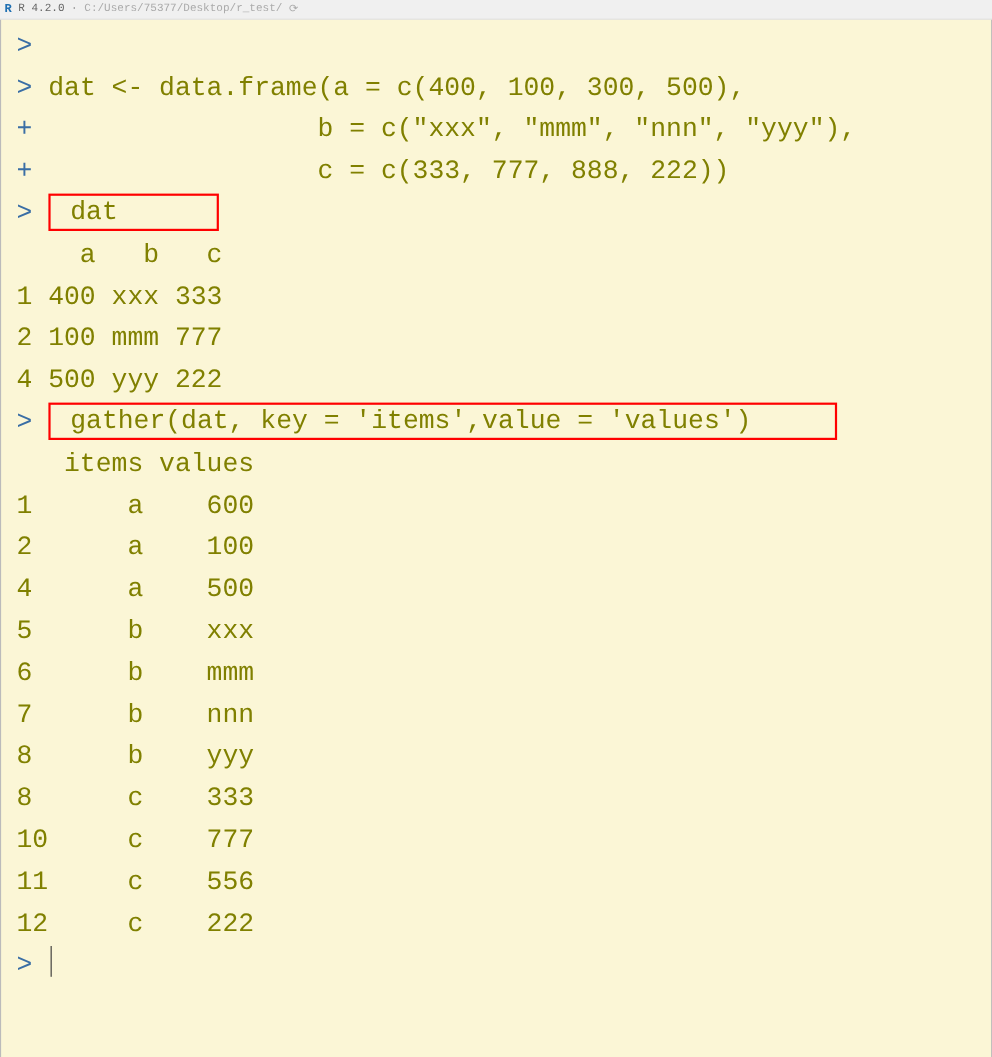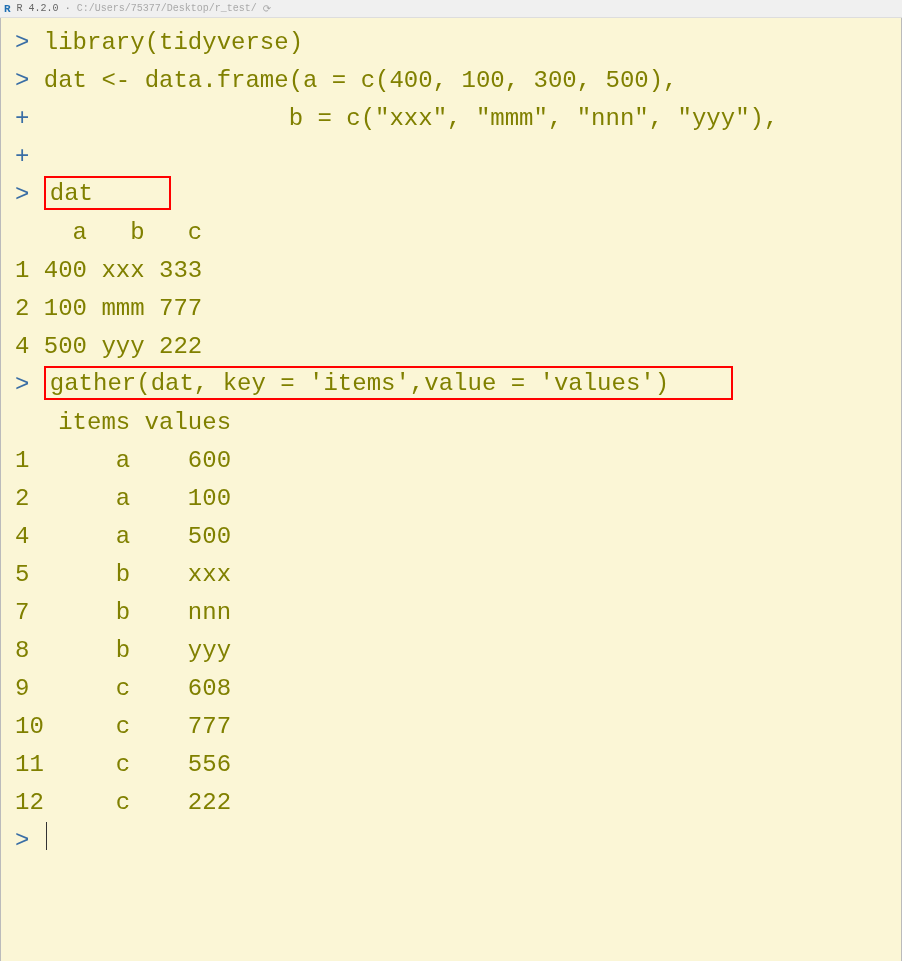--- a/index.html
+++ b/index.html
@@ -38,21 +38,21 @@
     line-height: 38px;
     height: 38px;
     white-space: pre;
     display: flex;
   }
   .prompt { color: #3a6ea5; font-weight: normal; }
   .cmd   { color: #808000; }
   .out   { color: #808000; text-align: right; }
   .highlight-box {
     border: 2px solid #ff0000;
-    padding: 0 4px;
+    padding: 0 18px;
     display: inline-block;
     line-height: 32px;
     height: 34px;
   }
   .cursor {
     display: inline-block;
     width: 1px;
     height: 28px;
     background: #333;
     vertical-align: -4px;
@@ -67,35 +67,35 @@
   <span class="ver">R 4.2.0</span>
   <span>·</span>
   <span class="path">C:/Users/75377/Desktop/r_test/</span>
   <span class="path">⟳</span>
 </div>
 
 <div class="console">
 
   <div class="row">
     <span class="prompt">&gt; </span>
-    <span class="cmd">library(tidyverse)</span>
   </div>
 
   <div class="row">
     <span class="prompt">&gt; </span>
     <span class="cmd">dat &lt;- data.frame(a = c(400, 100, 300, 500),</span>
   </div>
 
   <div class="row">
     <span class="prompt">+ </span>
     <span class="cmd">                 b = c("xxx", "mmm", "nnn", "yyy"),</span>
   </div>
 
   <div class="row">
     <span class="prompt">+ </span>
+    <span class="cmd">                 c = c(333, 777, 888, 222))</span>
   </div>
 
   <div class="row">
     <span class="prompt">&gt; </span>
     <span class="highlight-box cmd">dat     </span>
   </div>
 
   <div class="row"><span class="out">    a   b   c</span></div>
   <div class="row"><span class="out">1 400 xxx 333</span></div>
   <div class="row"><span class="out">2 100 mmm 777</span></div>
@@ -104,23 +104,24 @@
   <div class="row">
     <span class="prompt">&gt; </span>
     <span class="highlight-box cmd">gather(dat, key = 'items',value = 'values')    </span>
   </div>
 
   <div class="row"><span class="out">   items values</span></div>
   <div class="row"><span class="out">1      a    600</span></div>
   <div class="row"><span class="out">2      a    100</span></div>
   <div class="row"><span class="out">4      a    500</span></div>
   <div class="row"><span class="out">5      b    xxx</span></div>
+  <div class="row"><span class="out">6      b    mmm</span></div>
   <div class="row"><span class="out">7      b    nnn</span></div>
   <div class="row"><span class="out">8      b    yyy</span></div>
-  <div class="row"><span class="out">9      c    608</span></div>
+  <div class="row"><span class="out">8      c    333</span></div>
   <div class="row"><span class="out">10     c    777</span></div>
   <div class="row"><span class="out">11     c    556</span></div>
   <div class="row"><span class="out">12     c    222</span></div>
 
   <div class="row">
     <span class="prompt">&gt; </span>
     <span class="cursor"></span>
   </div>
 
 </div>

